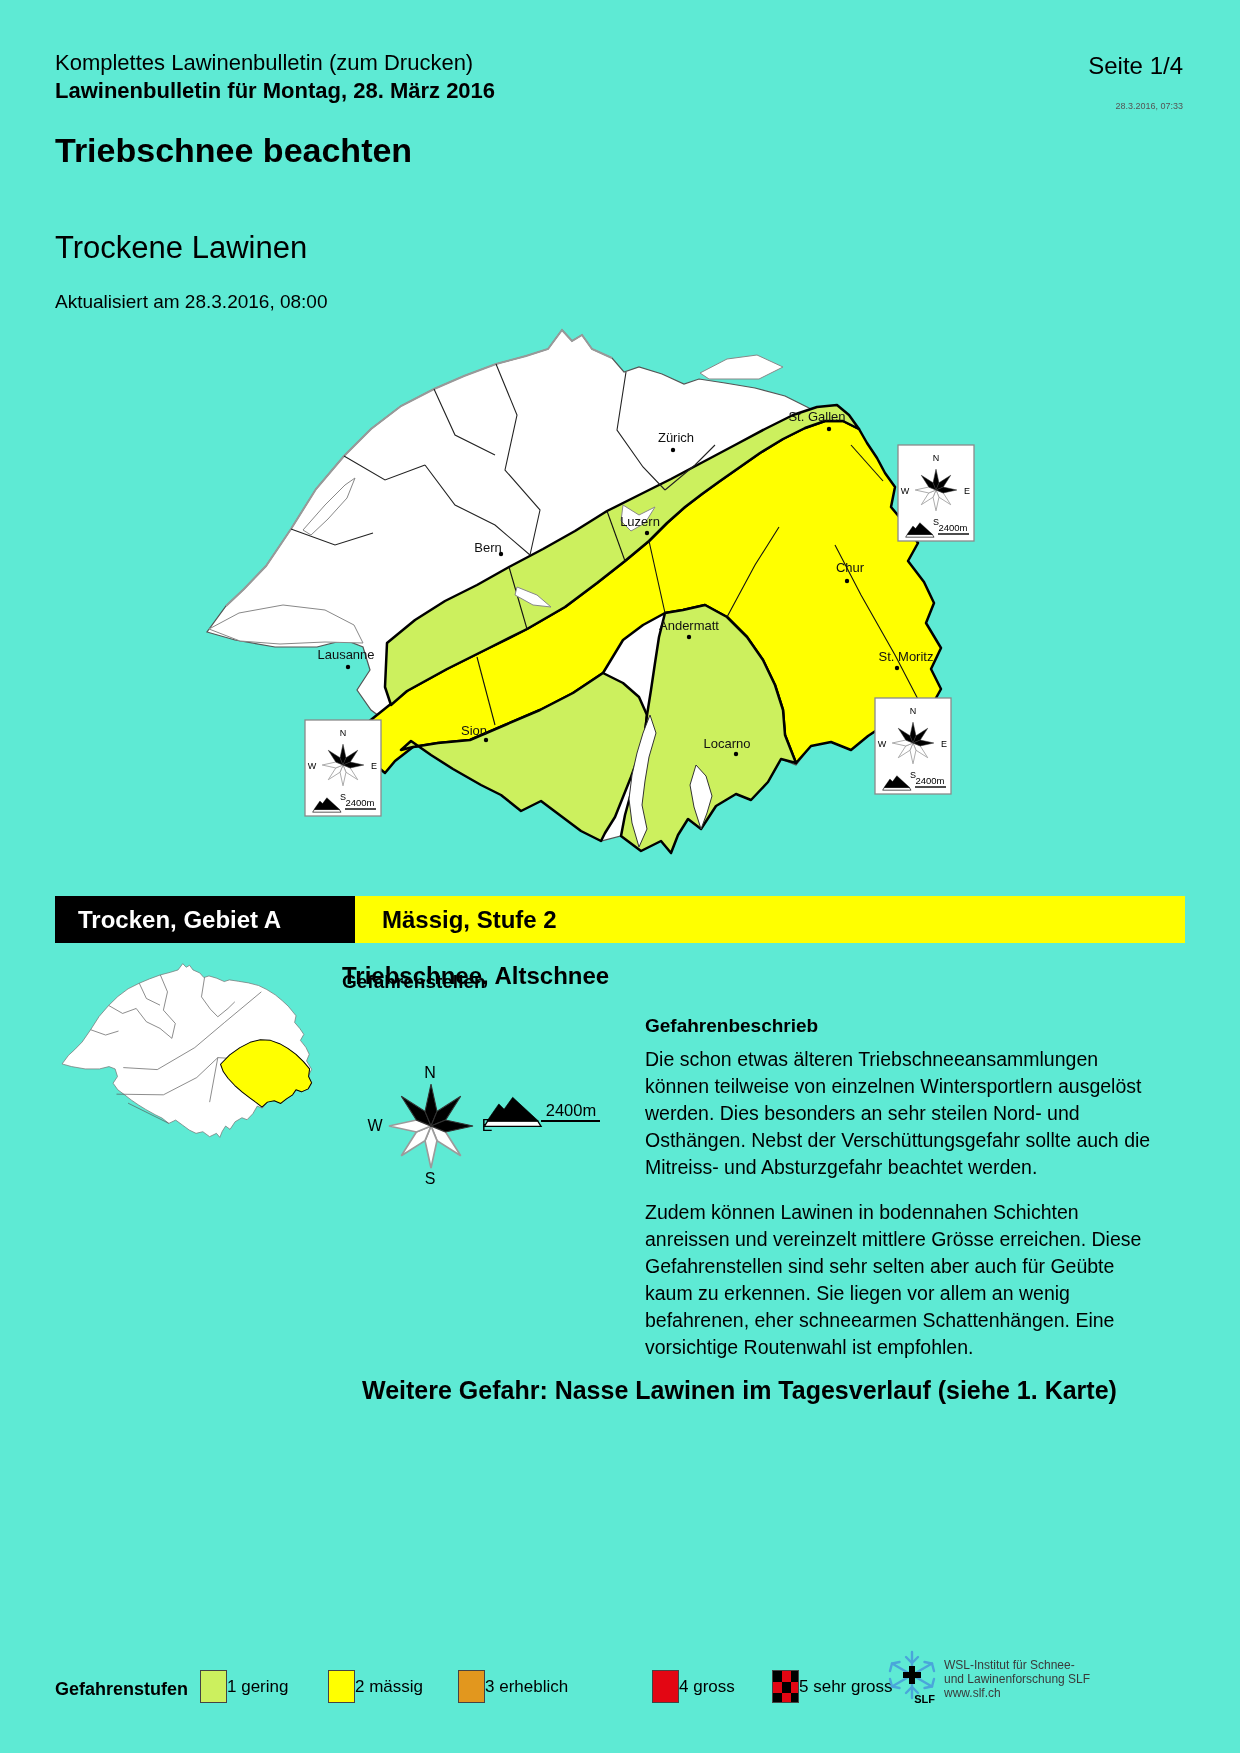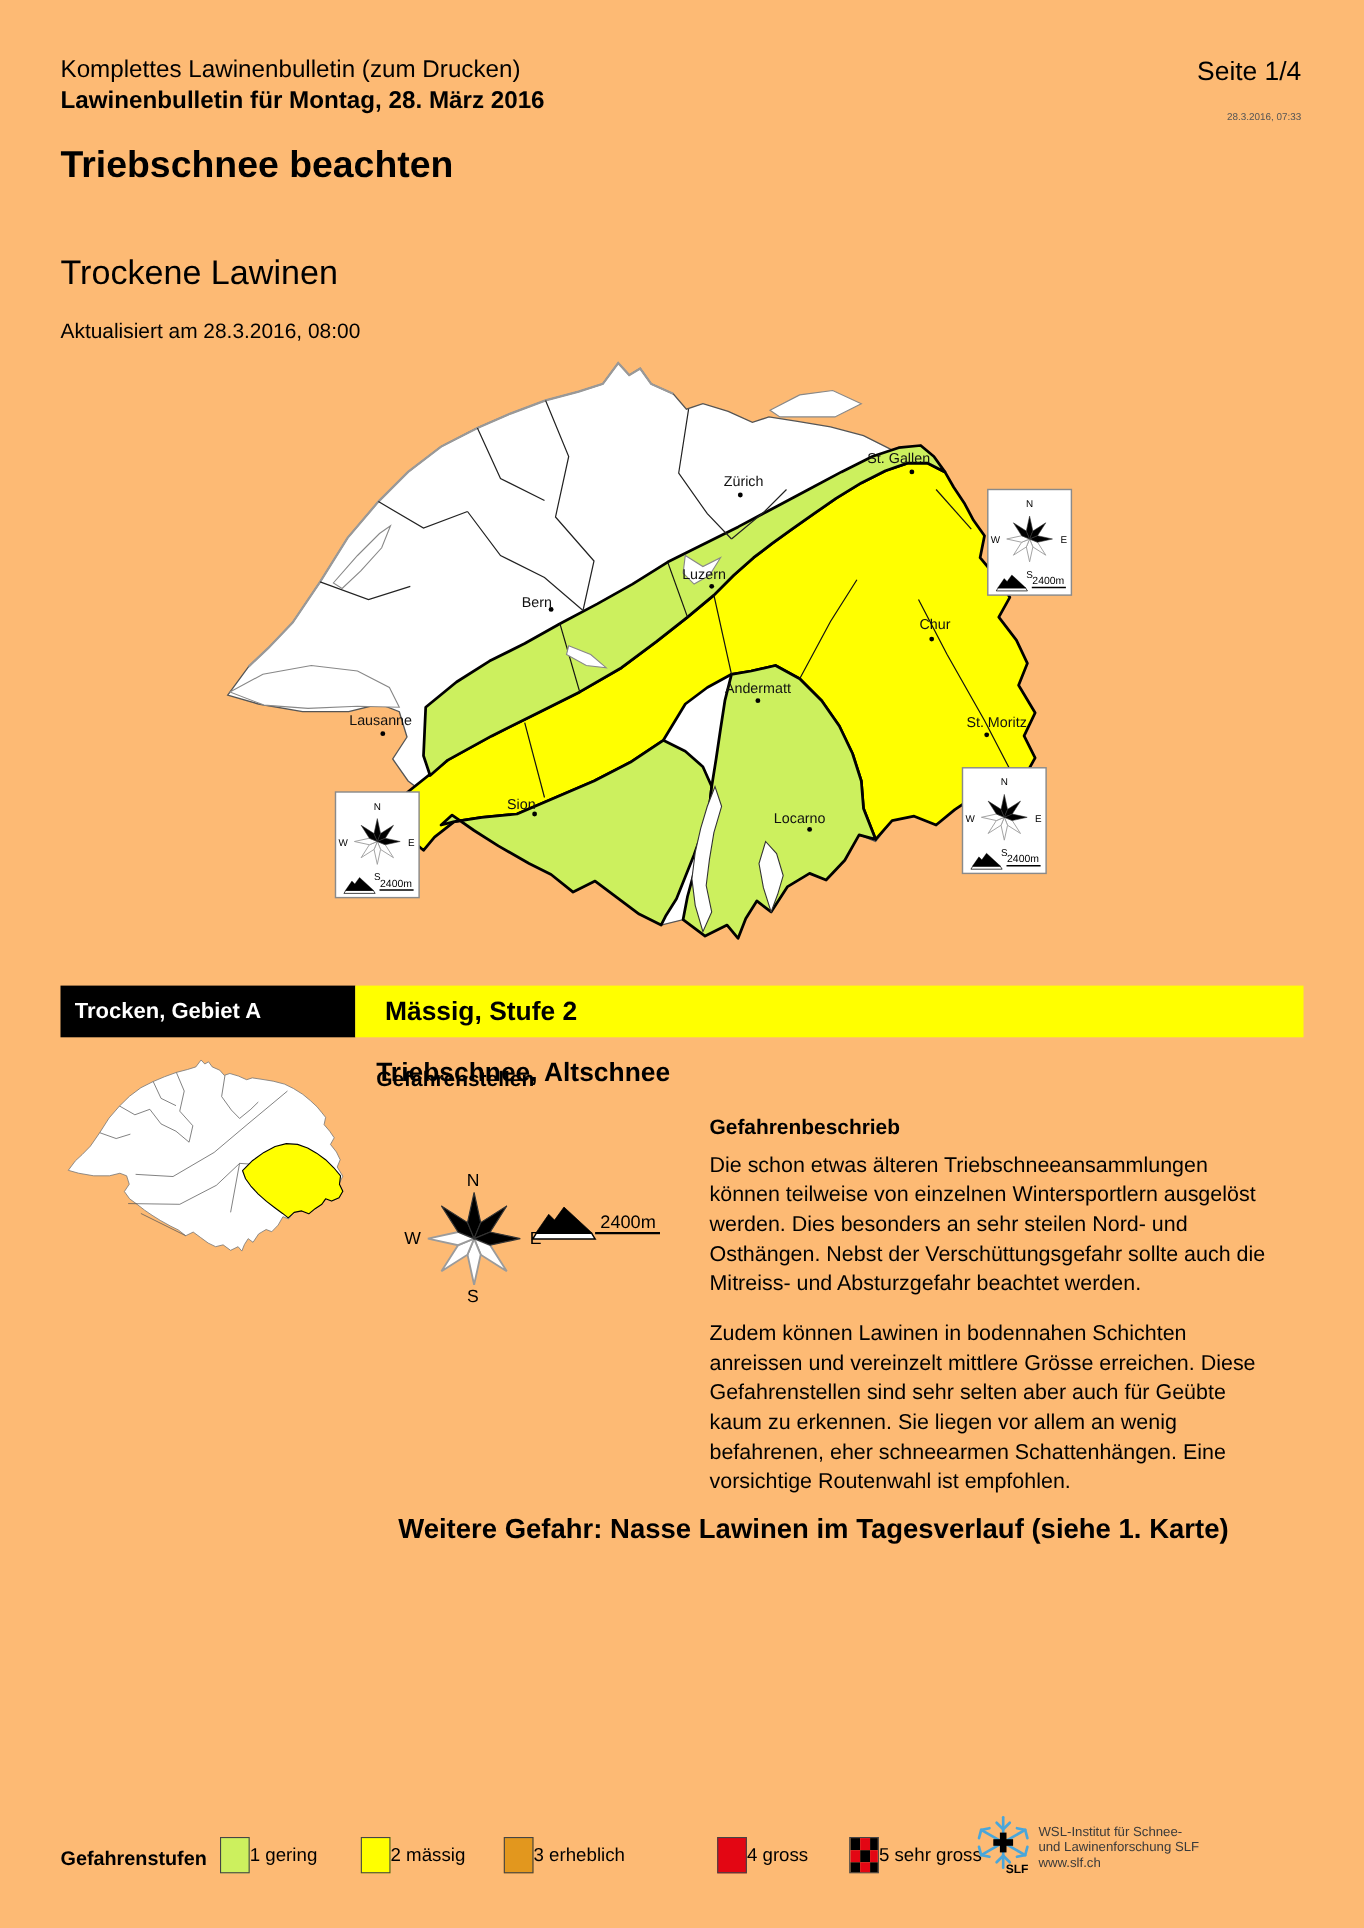--- a/index.html
+++ b/index.html
@@ -1,30 +1,30 @@
 <!DOCTYPE html>
 <html><head>
 <meta charset="utf-8">
 <style>
   * { margin:0; padding:0; box-sizing:border-box; }
   html,body { background:#fff; }
   body { width:1240px; height:1753px; font-family:"Liberation Sans", sans-serif; color:#000; position:relative; }
-  .page { position:absolute; left:0; top:0; width:1240px; height:1753px; background:#fdba74; overflow:hidden; }
+  .page { position:absolute; left:0; top:0; width:1240px; height:1753px; background:#5eead4; overflow:hidden; }
   .abs { position:absolute; }
   .h1a { left:55px; top:50px; font-size:22px; }
   .h1b { left:55px; top:78px; font-size:22px; font-weight:bold; }
   .pageno { right:57px; top:52px; font-size:24px; text-align:right; }
   .stamp { right:57px; top:101px; font-size:9px; color:#555; text-align:right; }
   .title { left:55px; top:131px; font-size:34px; font-weight:bold; }
   .issue { left:55px; top:181px; font-size:19px; }
   .section { left:55px; top:230px; font-size:31px; }
   .updated { left:55px; top:291px; font-size:19px; }
   .bigmap { left:195px; top:295px; width:800px; height:560px; }
   .banner { left:55px; top:896px; width:1130px; height:47px; display:flex; }
-  .banner-left { width:268px; background:#000; color:#fff; font-size:20px; font-weight:bold; line-height:47px; padding-left:13px; }
+  .banner-left { width:300px; background:#000; color:#fff; font-size:24px; font-weight:bold; line-height:47px; padding-left:23px; }
   .banner-right { flex:1; color:#000; font-size:24px; font-weight:bold; line-height:47px; padding-left:27px; }
   .smallmap { left:58px; top:952px; width:272px; height:186px; }
   .problem { left:342px; top:962px; font-size:24px; font-weight:bold; }
   .spots-label { left:342px; top:971px; font-size:19px; font-weight:bold; }
   .desc-label { left:645px; top:1015px; font-size:19px; font-weight:bold; }
   .bigrose { left:355px; top:1048px; width:150px; height:150px; }
   .bigmtn { left:483px; top:1090px; width:135px; height:46px; }
   .para { left:645px; width:522px; font-size:19.5px; line-height:27px; }
   .p1 { top:1046px; }
   .p2 { top:1199px; }

